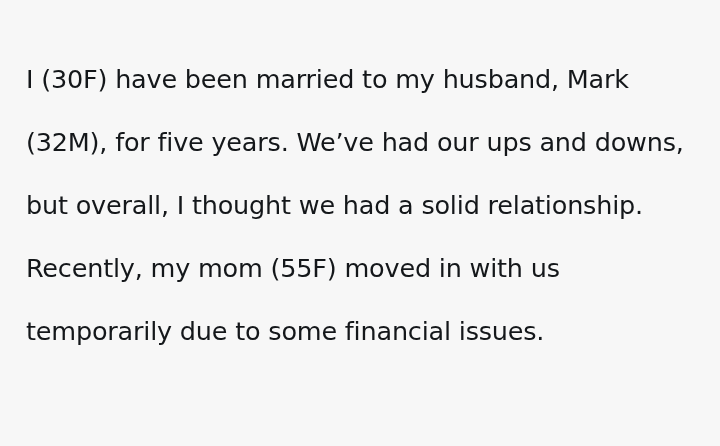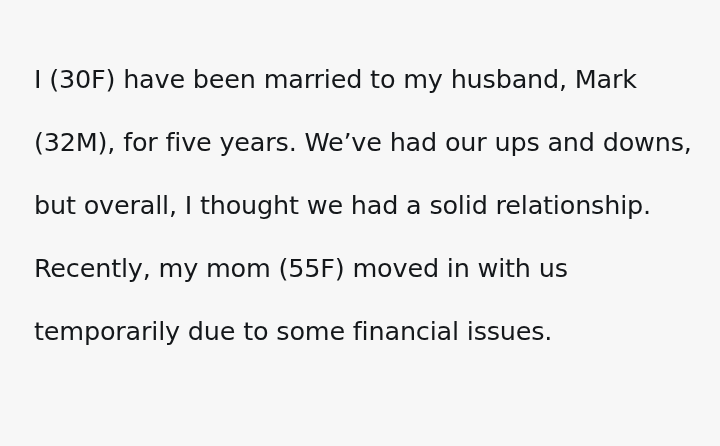--- a/index.html
+++ b/index.html
@@ -11,21 +11,21 @@
     height: 446px;
     background: #f7f7f7;
     font-family: "DejaVu Sans", sans-serif;
     overflow: hidden;
   }
   .page {
     box-sizing: border-box;
     width: 720px;
     height: 446px;
     background: #f7f7f7;
-    padding: 22px 26px 0 34px;
+    padding: 22px 26px 0 26px;
   }
   .body-text {
     color: #14171a;
     font-family: "DejaVu Sans", sans-serif;
     font-size: 25.5px;
     line-height: 63px;
     letter-spacing: -0.2px;
     font-weight: 400;
     white-space: pre-wrap;
     word-break: normal;

